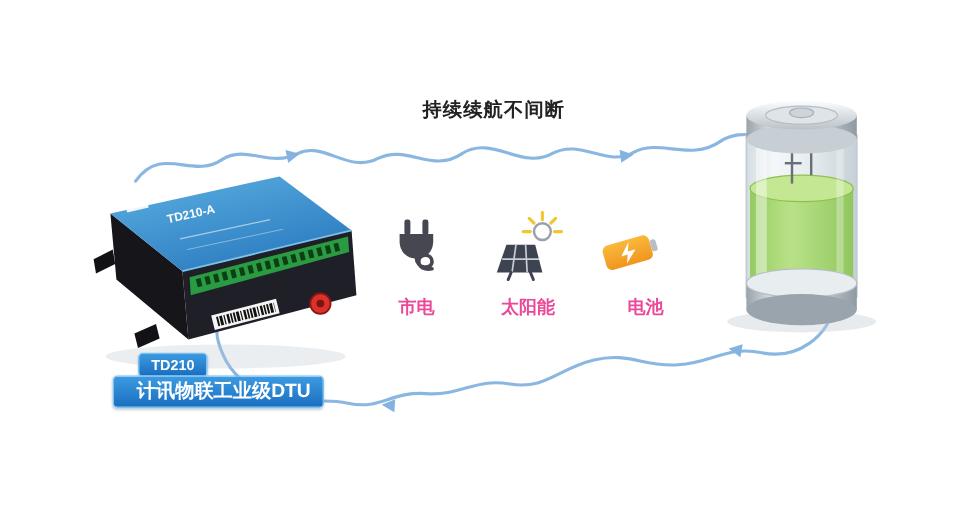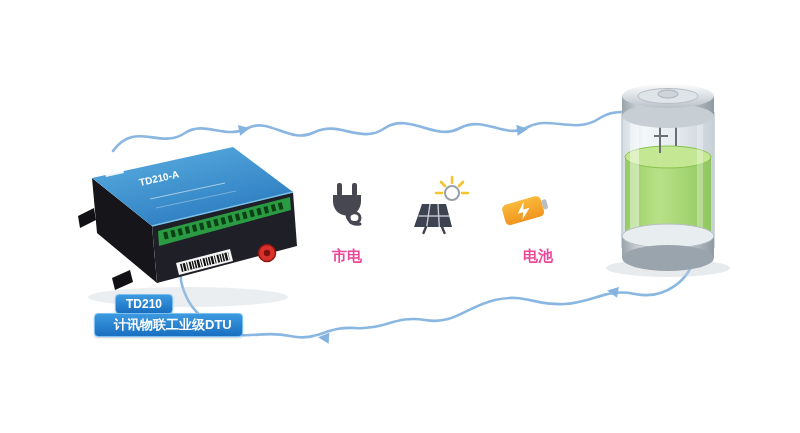--- a/index.html
+++ b/index.html
@@ -20,21 +20,21 @@
   .src-label.l2{left:403px;width:74px;}
   .src-label.l3{left:493px;width:60px;text-align:right;}
   .badge{
     position:absolute;box-sizing:border-box;white-space:nowrap;
     background:linear-gradient(#3c9ae0,#1a6fc0);
     border:1px solid #7cc0f0;border-radius:4px;color:#fff;
     font-weight:bold;text-align:center;padding:2px 10px;
     box-shadow:0 1px 2px rgba(0,60,120,.25);
   }
   .badge.model{left:115px;top:294px;font-size:12px;}
-  .badge.type{left:94px;top:313px;font-size:13px;padding-left:19px;}
+  .badge.type{left:94px;top:313px;font-size:16px;padding-left:19px;}
 </style>
 </head>
 <body>
 
 <div class="stage">
 
 <svg width="800" height="433" viewBox="0 0 800 433">
   <defs>
     <linearGradient id="devTop" x1="0" y1="0" x2="0.6" y2="1">
       <stop offset="0" stop-color="#5cb0e2"></stop>
@@ -171,20 +171,22 @@
     <ellipse cx="668" cy="96" rx="46" ry="12" fill="url(#metalEll)"></ellipse>
     <ellipse cx="668" cy="96" rx="30" ry="7.5" fill="#dfe4e8" stroke="#b6bec5" stroke-width="1"></ellipse>
     <ellipse cx="668" cy="94" rx="10" ry="4" fill="#cdd4da" stroke="#a8b0b8" stroke-width="1"></ellipse>
 
     <rect x="622" y="236" width="92" height="22" fill="url(#metalBand)"></rect>
     <ellipse cx="668" cy="236" rx="46" ry="12" fill="#e8edf0" stroke="#b6bec5" stroke-width="1"></ellipse>
     <ellipse cx="668" cy="258" rx="46" ry="13" fill="#9aa4ac"></ellipse>
   </g>
 </svg>
 
+<div class="title">持续续航不间断</div>
 
 <div class="src-label l1">市电</div>
+<div class="src-label l2">太阳能</div>
 <div class="src-label l3">电池</div>
 
 <div class="badge model">TD210</div>
 <div class="badge type">计讯物联工业级DTU</div>
 
 </div>
 
 </body></html>

